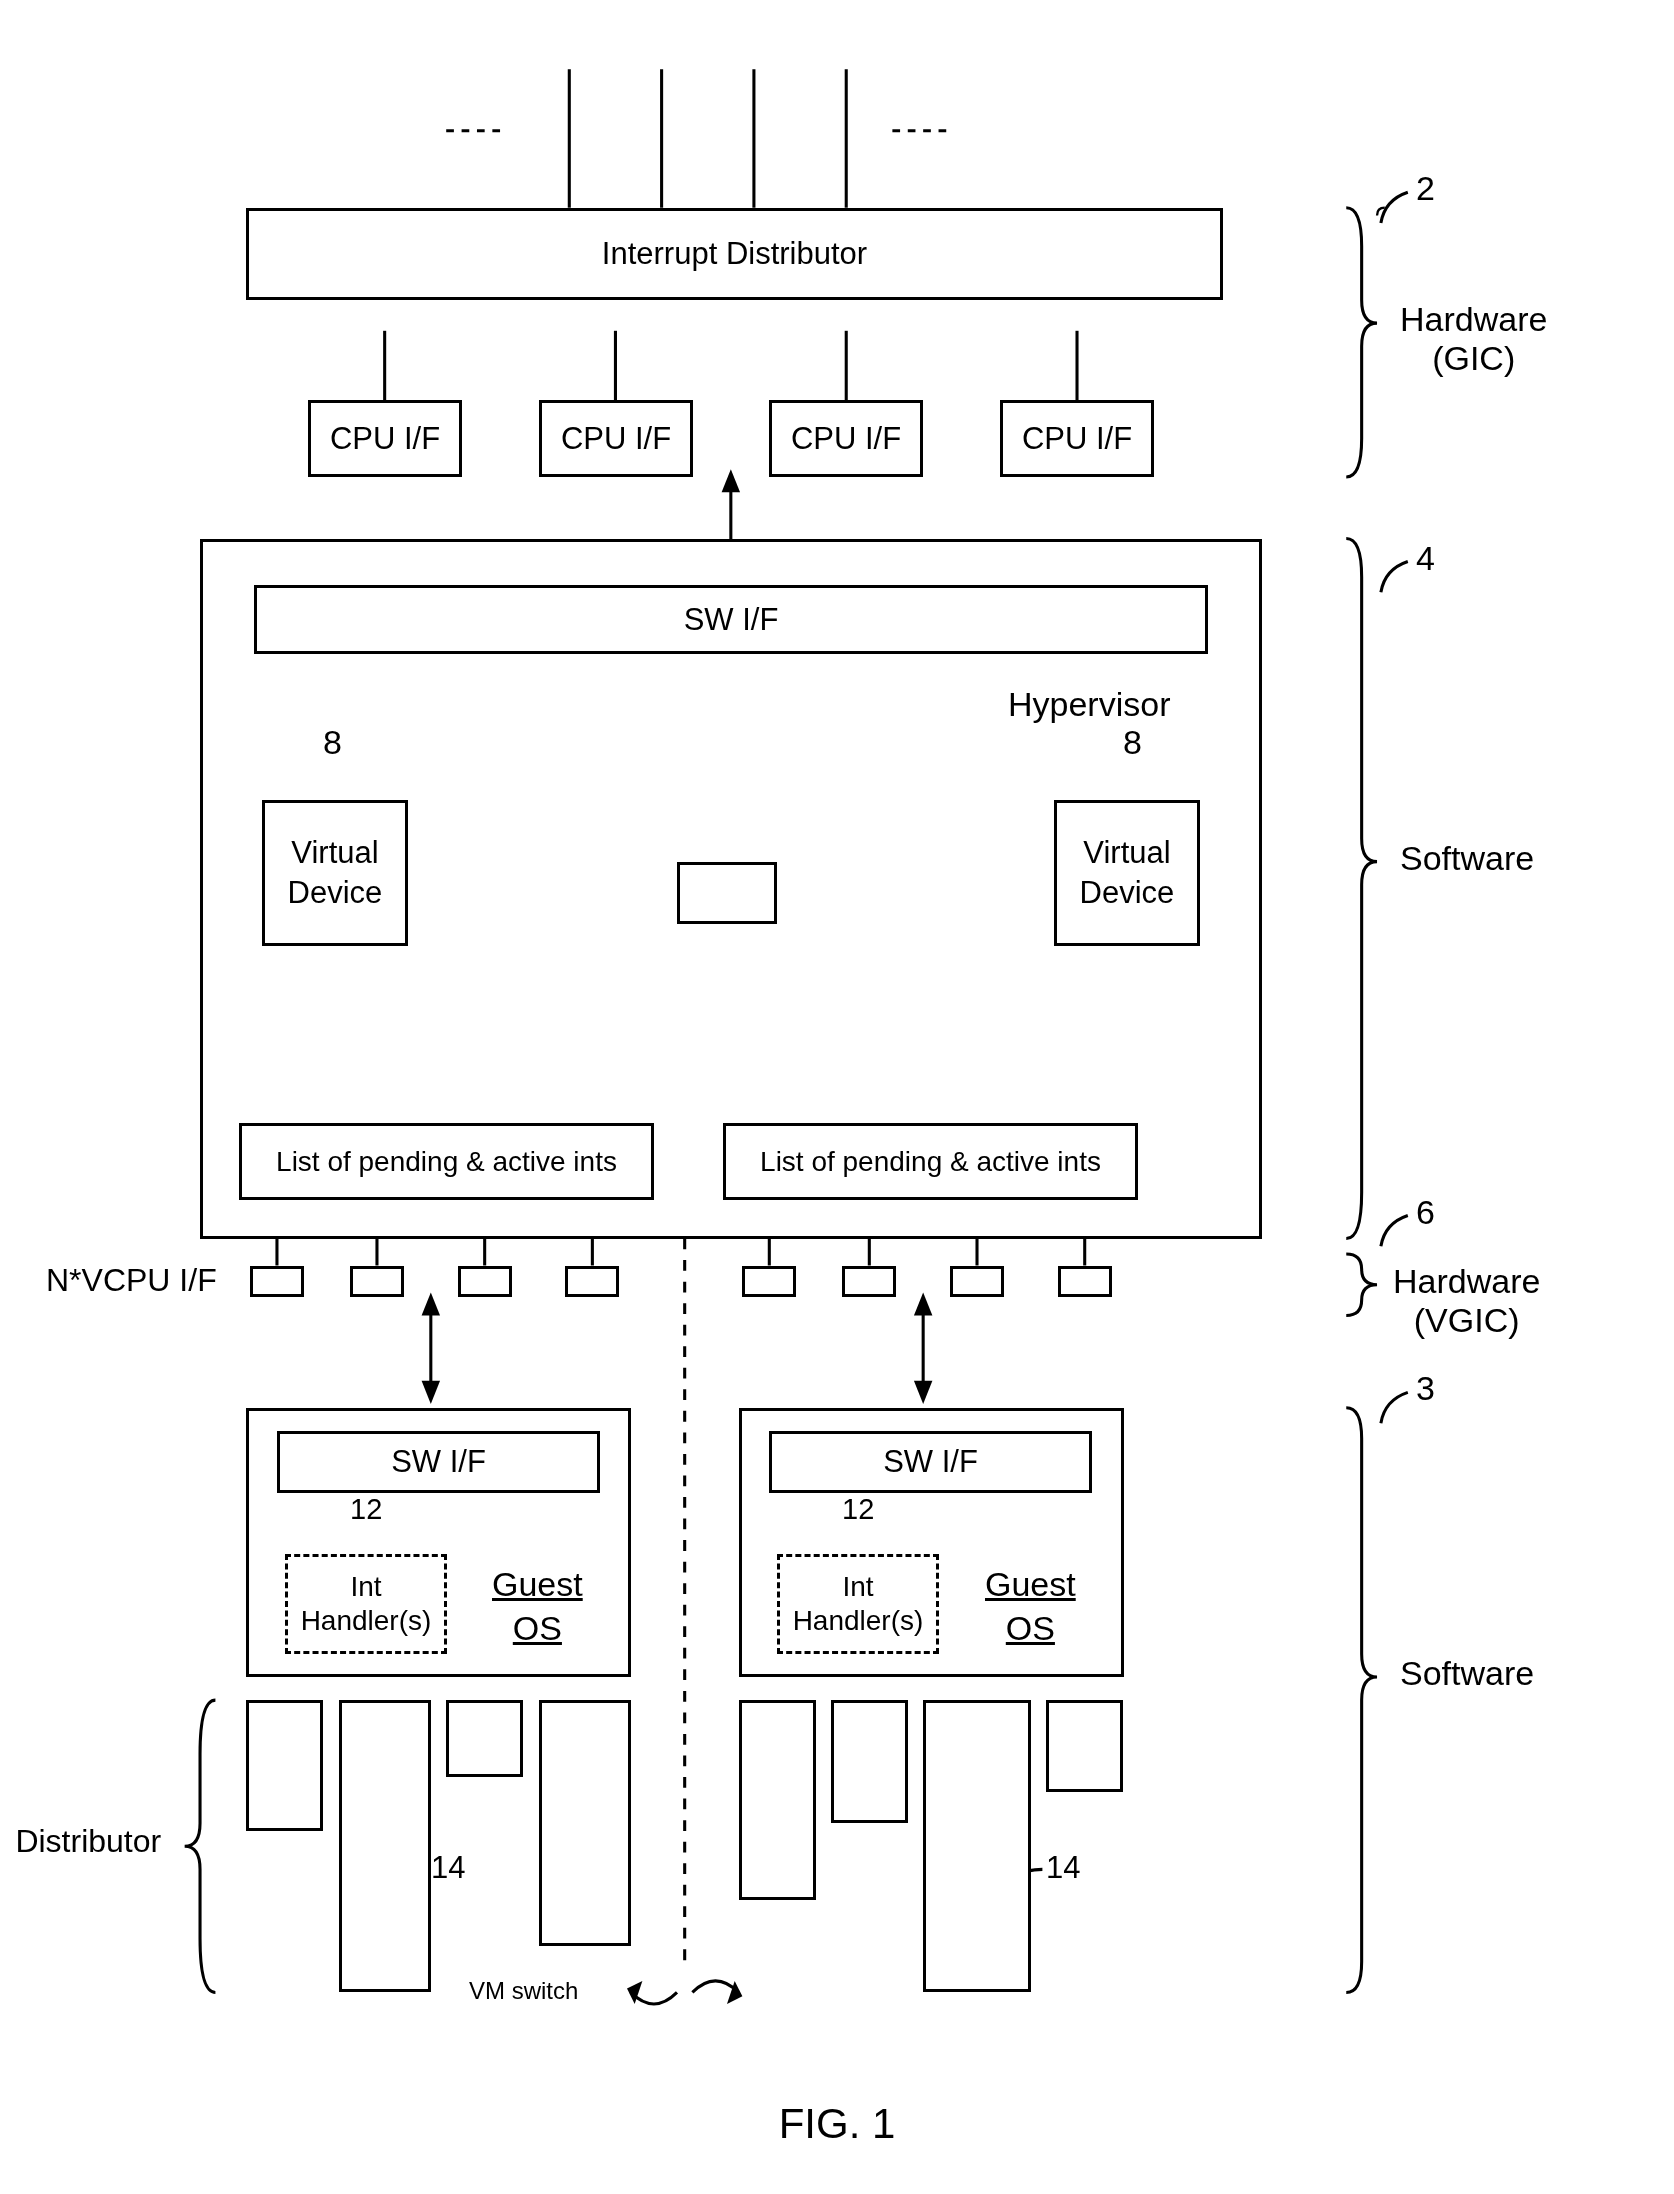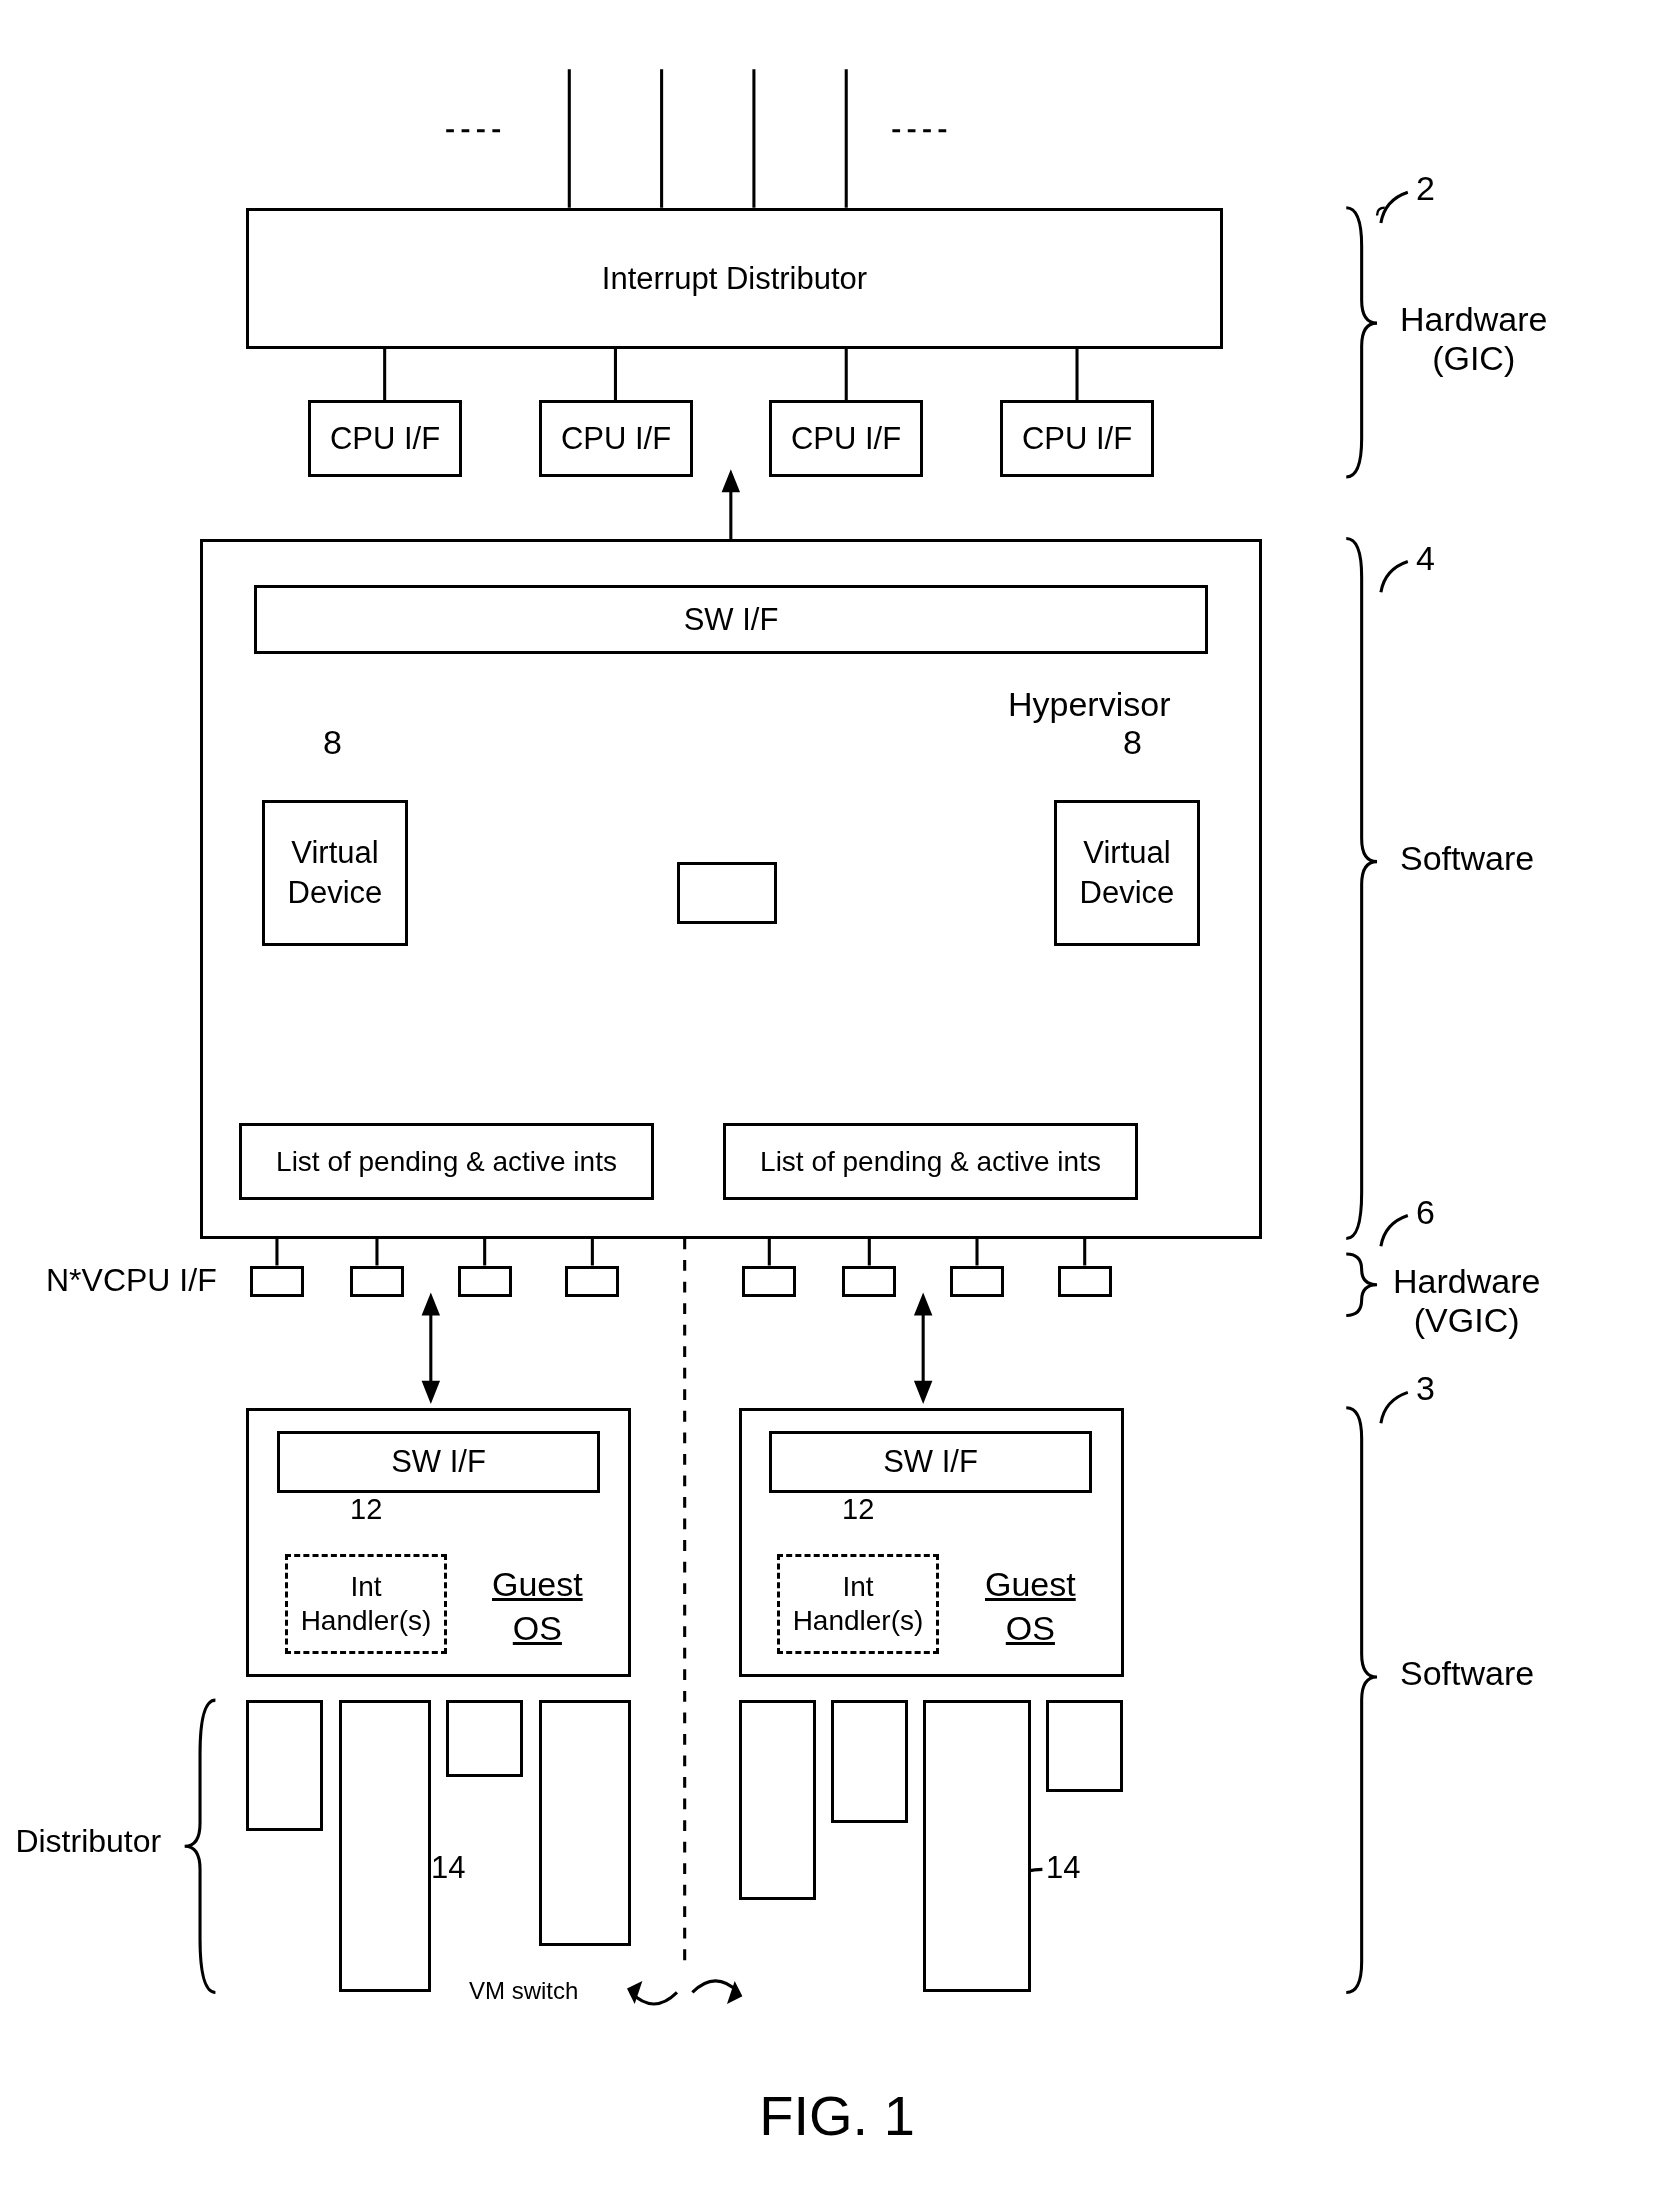--- a/index.html
+++ b/index.html
@@ -35,21 +35,21 @@
     background: #fff;
   }
   svg.overlay {
     position: absolute;
     top: 0; left: 0;
     width: 1674px; height: 2194px;
     pointer-events: none;
   }
   .fig-label {
     position: absolute;
-    font-size: 56px;
+    font-size: 42px;
     width: 100%;
     text-align: center;
     bottom: 46px;
   }
 </style>
 </head>
 <body>
 
 <svg class="overlay" viewBox="0 0 2176 2852" width="1674" height="2194">
 
@@ -130,21 +130,21 @@
 
   <path d="M 1830 250 Q 1800 260 1795 290" stroke="#000" stroke-width="4" fill="none"></path>
 
   <path d="M 1830 730 Q 1800 740 1795 770" stroke="#000" stroke-width="4" fill="none"></path>
 
   <path d="M 1830 1580 Q 1800 1590 1795 1620" stroke="#000" stroke-width="4" fill="none"></path>
 
   <path d="M 1830 1810 Q 1800 1820 1795 1850" stroke="#000" stroke-width="4" fill="none"></path>
 </svg>
 
-<div class="box" style="left:246px; top:208px; width:977px; height:141px;">
+<div class="box" style="left:246px; top:208px; width:977px; height:92px;">
   <span>Interrupt Distributor</span>
 </div>
 
 <div class="box" style="left:308px; top:400px; width:154px; height:77px;">
     <span>CPU I/F</span>
   </div>
 <div class="box" style="left:539px; top:400px; width:154px; height:77px;">
     <span>CPU I/F</span>
   </div>
 <div class="box" style="left:769px; top:400px; width:154px; height:77px;">

